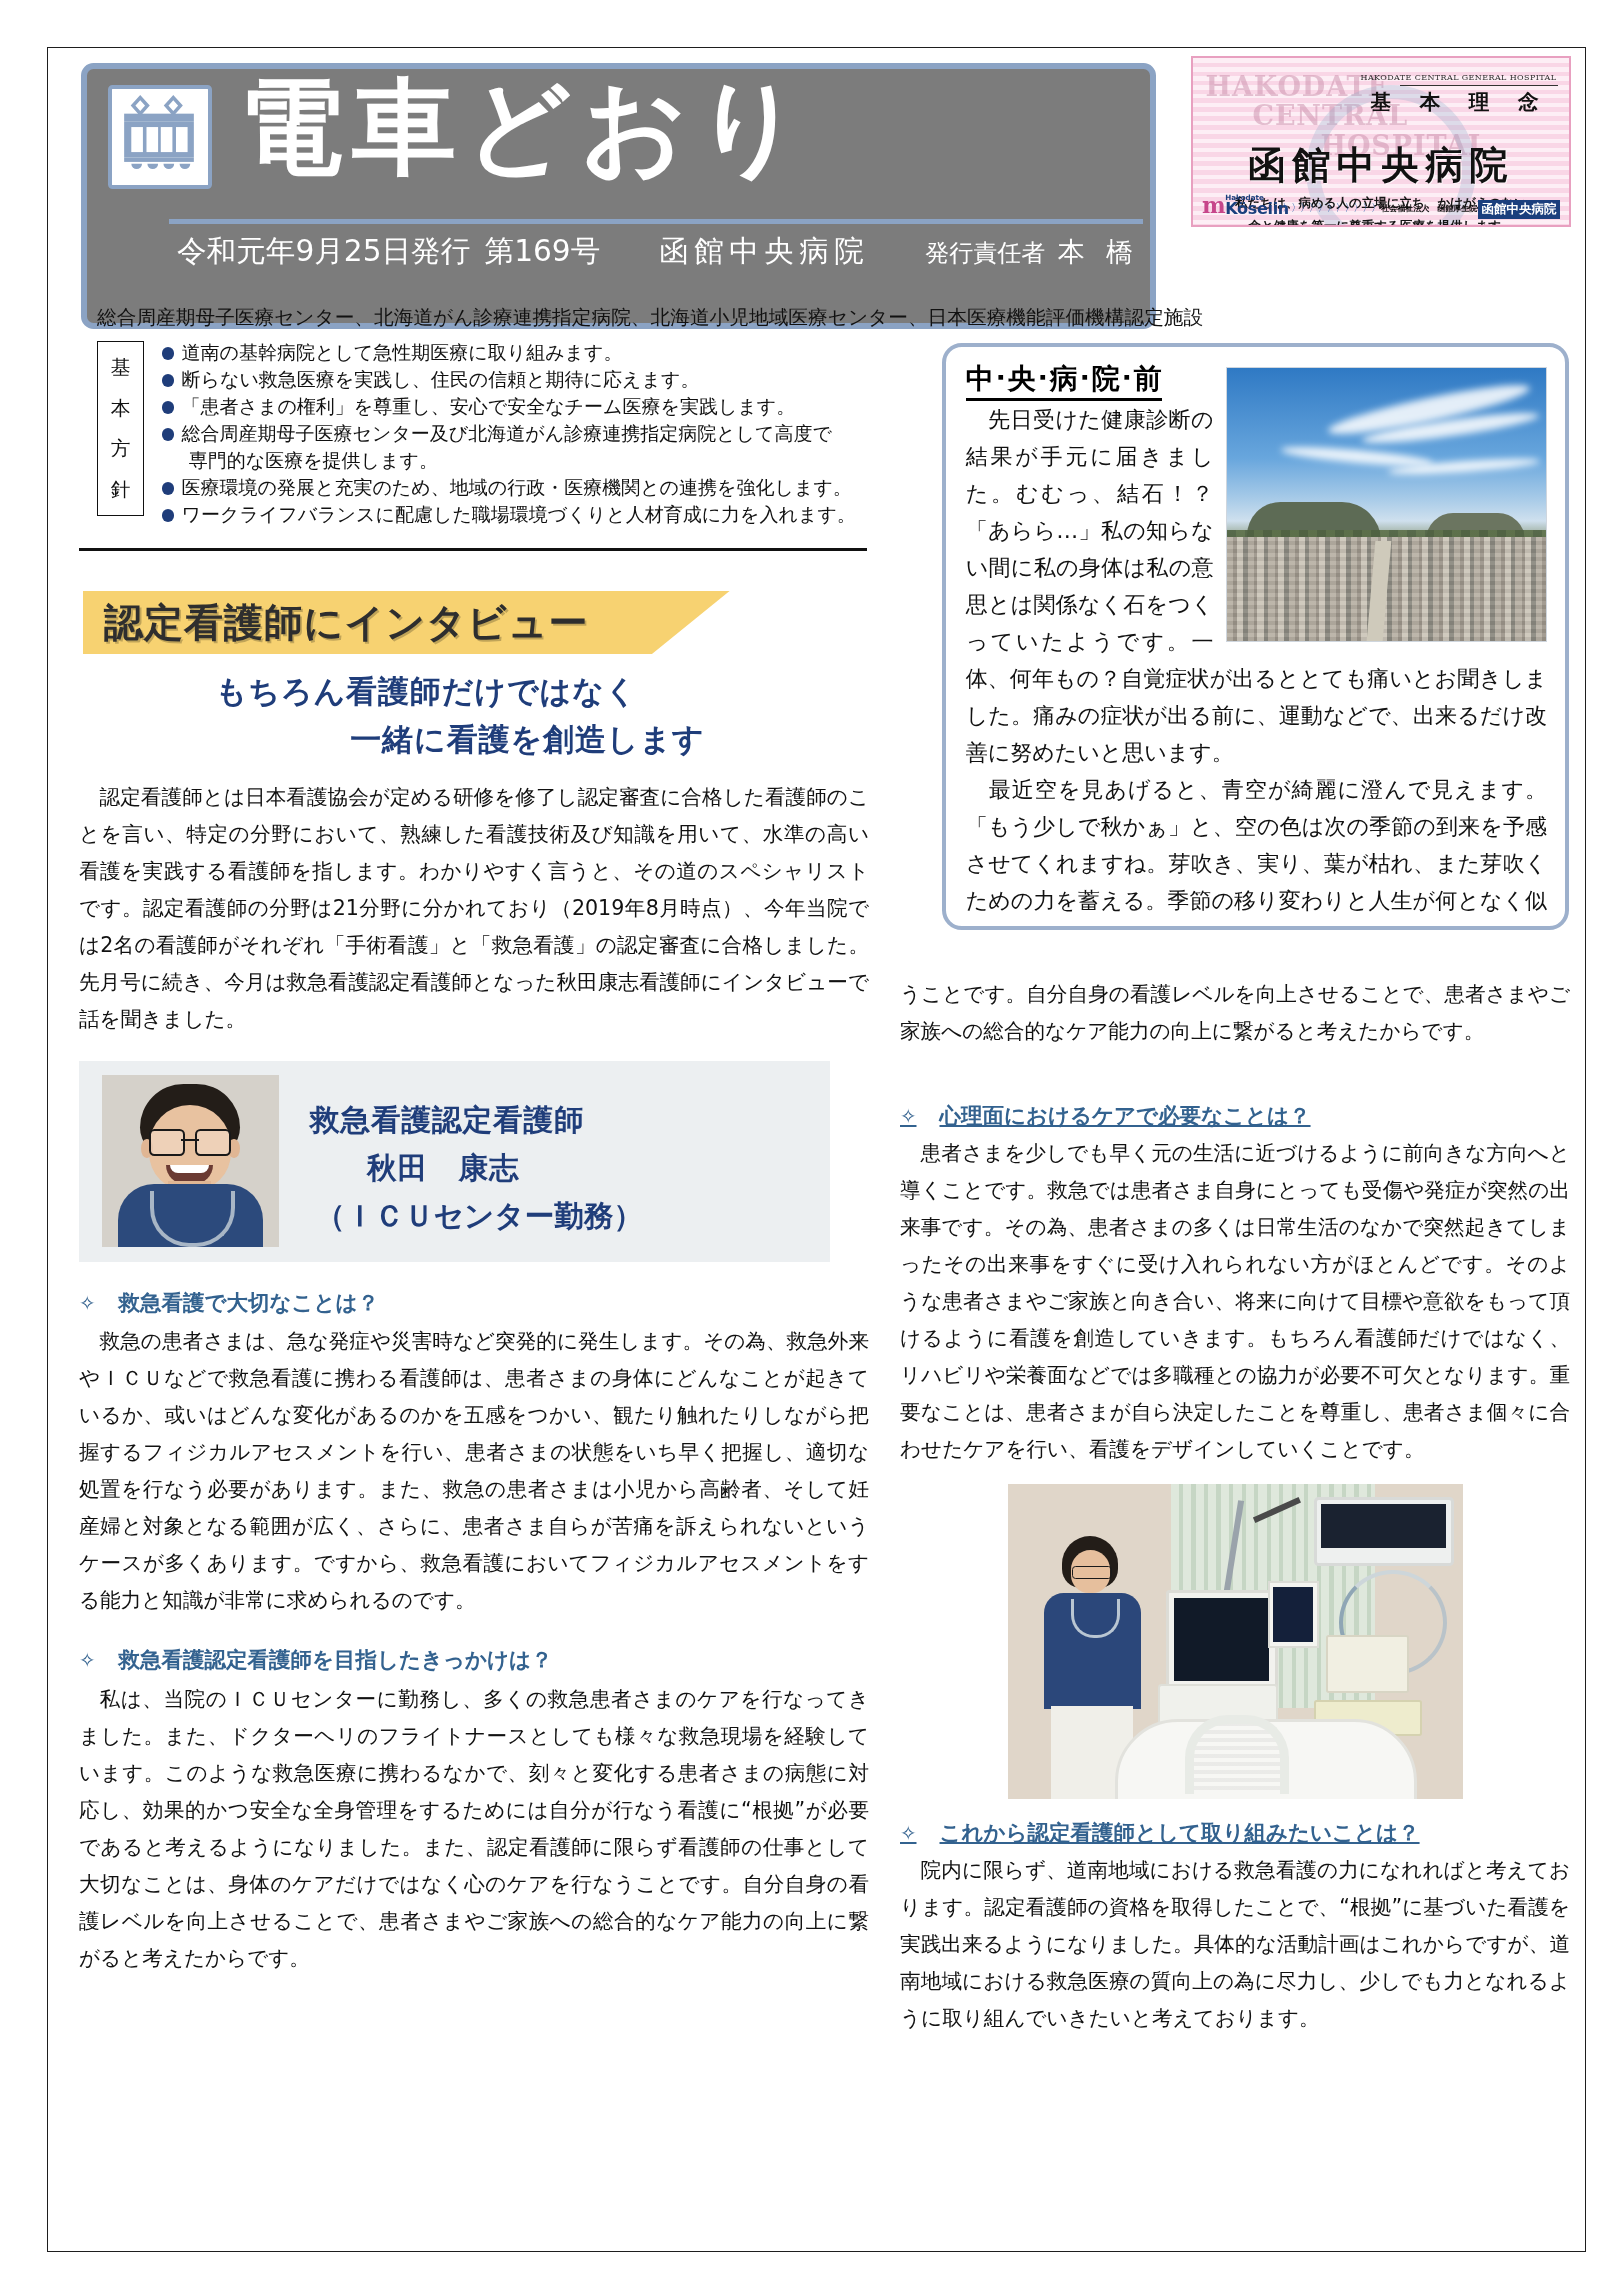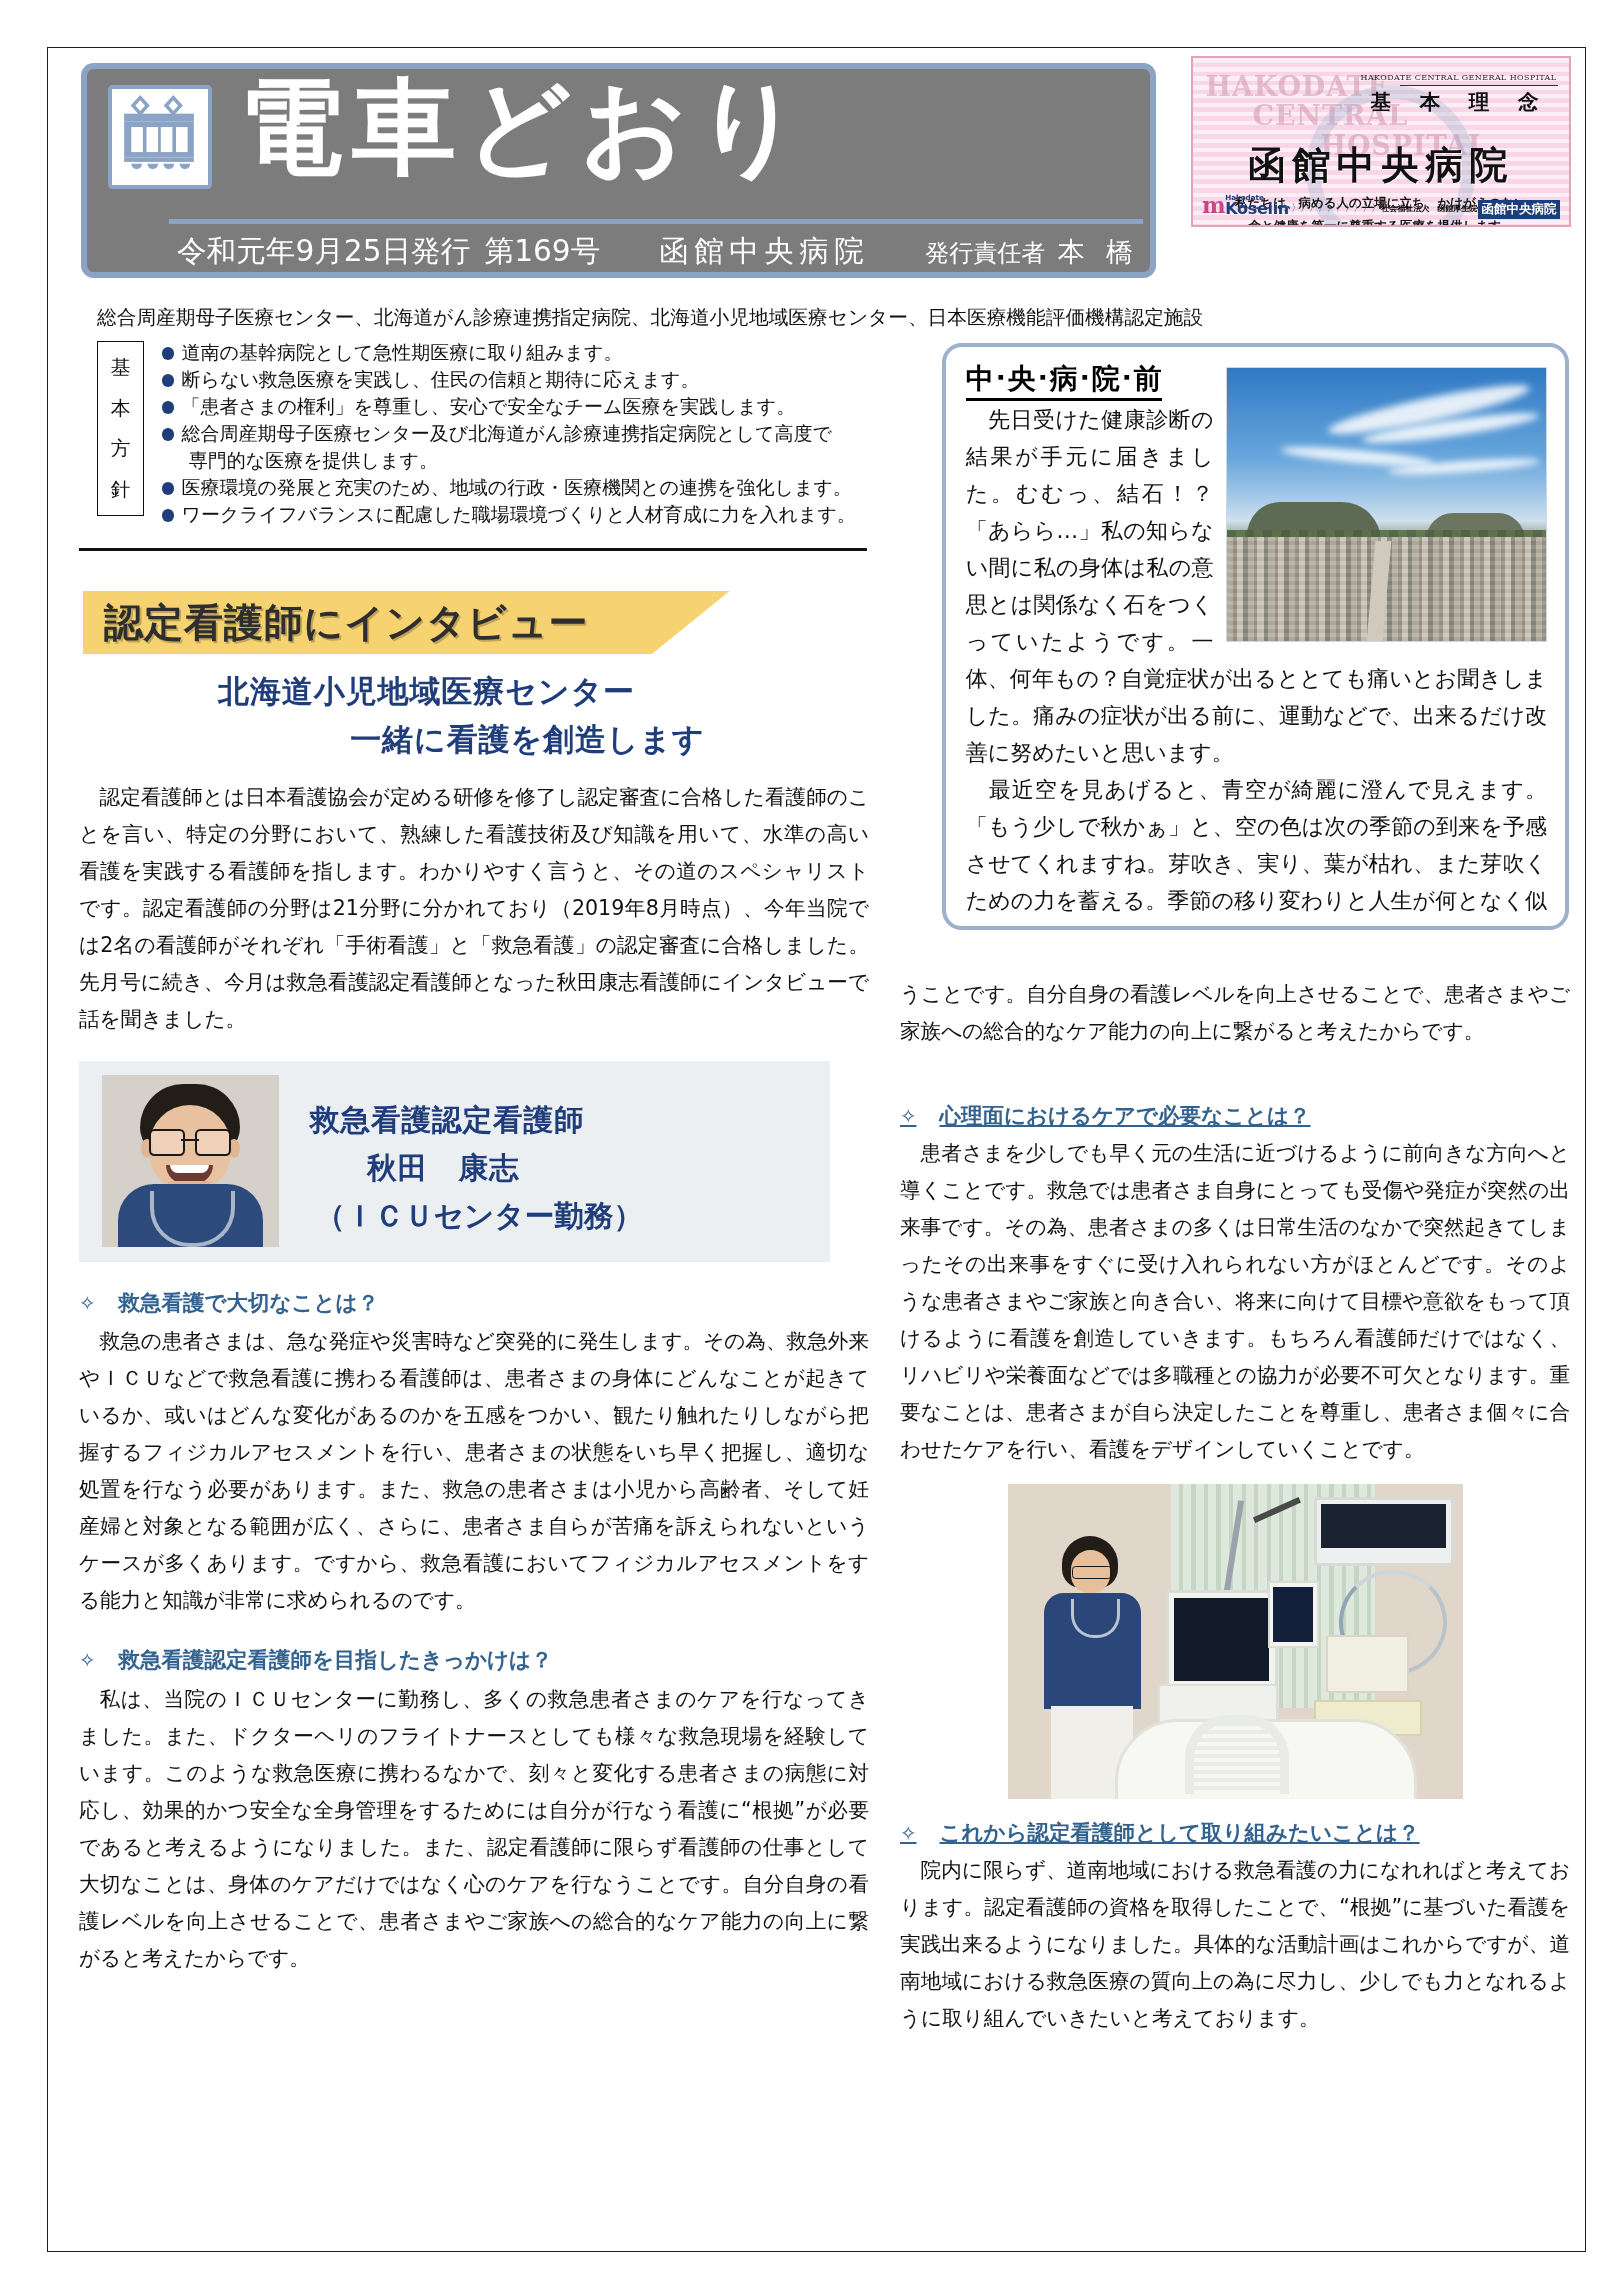--- a/index.html
+++ b/index.html
@@ -20,21 +20,21 @@
     position:absolute;
     left:47px;top:47px;right:36px;bottom:41px;
     border:1.8px solid #1e1e1e;
     box-sizing:border-box;
     pointer-events:none;
   }
 
   
   .masthead{
     position:absolute;left:81px;top:63px;
-    width:1075px;height:215px;
+    width:1075px;height:266px;
     border-radius:12.5px;
     background:#7c7c7c;
     border:6.3px solid #8ba3c4;
     box-sizing:border-box;
     overflow:hidden;
   }
   .mast-inner{position:relative;width:100%;height:100%;}
   .tram-box{
     position:absolute;left:20.6px;top:16px;
     width:104px;height:104px;
@@ -578,21 +578,21 @@
     </div>
   </div>
 
   <div class="col-left">
     <div class="banner">
       <div class="banner-bg"></div>
       <div class="banner-txt">認定看護師にインタビュー</div>
     </div>
 
     <div class="lede">
-      <span class="l1">北海道小児地域医療センター</span>
+      <span class="l1">もちろん看護師だけではなく</span>
       <span class="l2">一緒に看護を創造します</span>
     </div>
 
     <div class="body-txt intro">
       <p>認定看護師とは日本看護協会が定める研修を修了し認定審査に合格した看護師のことを言い、特定の分野において、熟練した看護技術及び知識を用いて、水準の高い看護を実践する看護師を指します。わかりやすく言うと、その道のスペシャリストです。認定看護師の分野は21分野に分かれており（2019年8月時点）、今年当院では2名の看護師がそれぞれ「手術看護」と「救急看護」の認定審査に合格しました。先月号に続き、今月は救急看護認定看護師となった秋田康志看護師にインタビューで話を聞きました。</p>
     </div>
 
     <div class="profile">
       <div class="profile-photo">
         <span class="pp-bg"></span>

